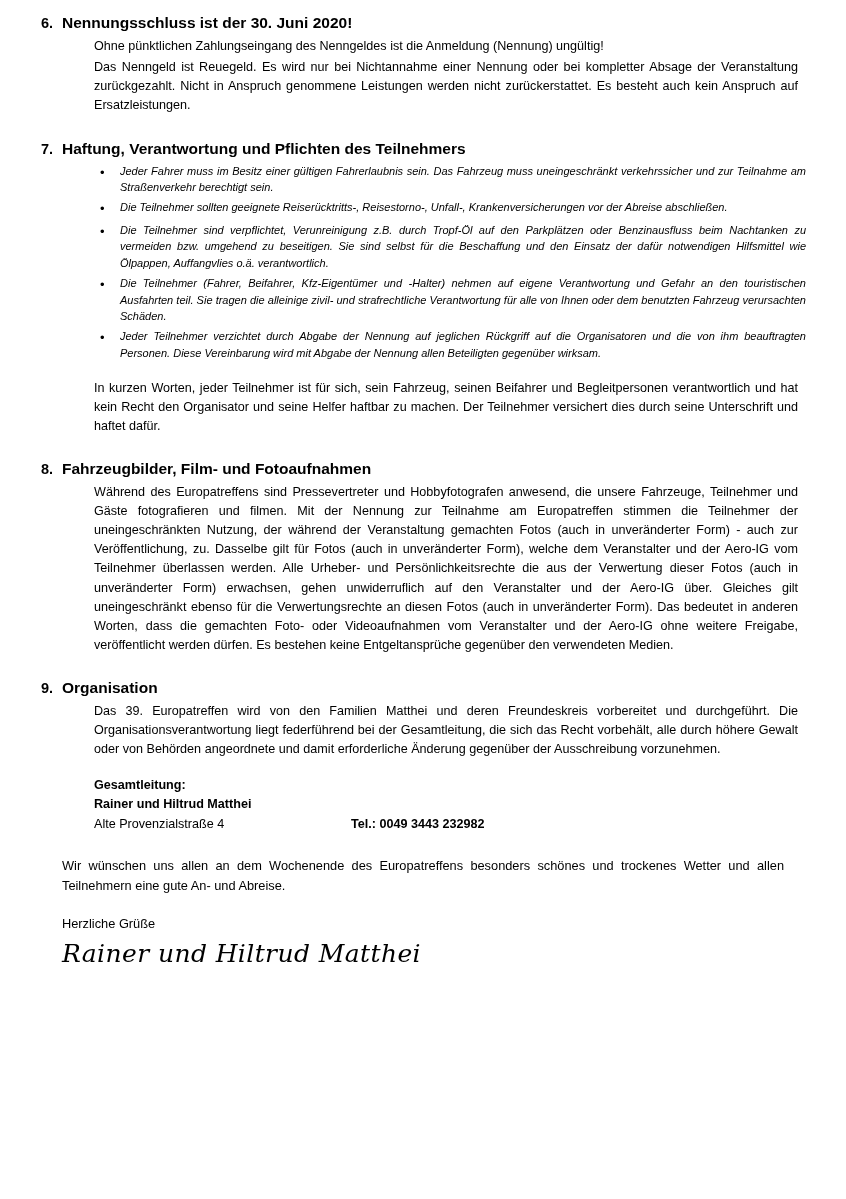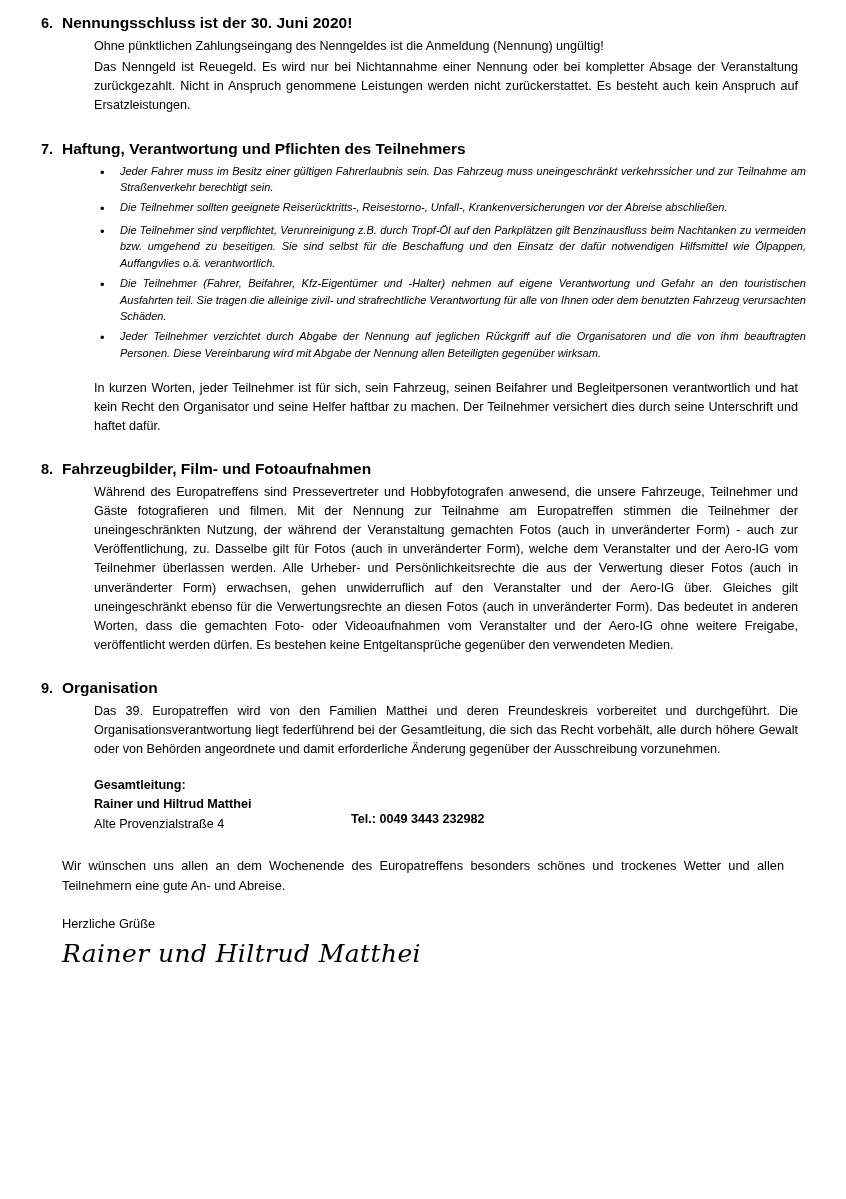--- a/index.html
+++ b/index.html
@@ -76,21 +76,21 @@
     text-align: justify;
     font-style: italic;
   }
   .gap-md { height: 14px; }
   .gap-lg { height: 20px; }
 
   .contact-wrap {
     margin-left: 60px;
     margin-top: 16px;
     display: flex;
-    align-items: center;
+    align-items: flex-end;
   }
   .contact-left {
     width: 235px;
     flex: 0 0 235px;
   }
   .contact-right {
     flex: 1;
     padding-top: 30px;
     padding-left: 22px;
     font-weight: bold;
@@ -152,21 +152,21 @@
       <div class="bullet">
         <span class="dot">•</span>
         <span class="btext">Jeder Fahrer muss im Besitz einer gültigen Fahrerlaubnis sein. Das Fahrzeug muss uneingeschränkt verkehrssicher und zur Teilnahme am Straßenverkehr berechtigt sein.</span>
       </div>
       <div class="bullet">
         <span class="dot">•</span>
         <span class="btext">Die Teilnehmer sollten geeignete Reiserücktritts-, Reisestorno-, Unfall-, Krankenversicherungen vor der Abreise abschließen.</span>
       </div>
       <div class="bullet">
         <span class="dot">•</span>
-        <span class="btext">Die Teilnehmer sind verpflichtet, Verunreinigung z.B. durch Tropf-Öl auf den Parkplätzen gilt Benzinausfluss beim Nachtanken zu vermeiden bzw. umgehend zu beseitigen. Sie sind selbst für die Beschaffung und den Einsatz der dafür notwendigen Hilfsmittel wie Ölpappen, Auffangvlies o.ä. verantwortlich.</span>
+        <span class="btext">Die Teilnehmer sind verpflichtet, Verunreinigung z.B. durch Tropf-Öl auf den Parkplätzen oder Benzinausfluss beim Nachtanken zu vermeiden bzw. umgehend zu beseitigen. Sie sind selbst für die Beschaffung und den Einsatz der dafür notwendigen Hilfsmittel wie Ölpappen, Auffangvlies o.ä. verantwortlich.</span>
       </div>
       <div class="bullet">
         <span class="dot">•</span>
         <span class="btext">Die Teilnehmer (Fahrer, Beifahrer, Kfz-Eigentümer und -Halter) nehmen auf eigene Verantwortung und Gefahr an den touristischen Ausfahrten teil. Sie tragen die alleinige zivil- und strafrechtliche Verantwortung für alle von Ihnen oder dem benutzten Fahrzeug verursachten Schäden.</span>
       </div>
       <div class="bullet">
         <span class="dot">•</span>
         <span class="btext">Jeder Teilnehmer verzichtet durch Abgabe der Nennung auf jeglichen Rückgriff auf die Organisatoren und die von ihm beauftragten Personen. Diese Vereinbarung wird mit Abgabe der Nennung allen Beteiligten gegenüber wirksam.</span>
       </div>
     </div>

